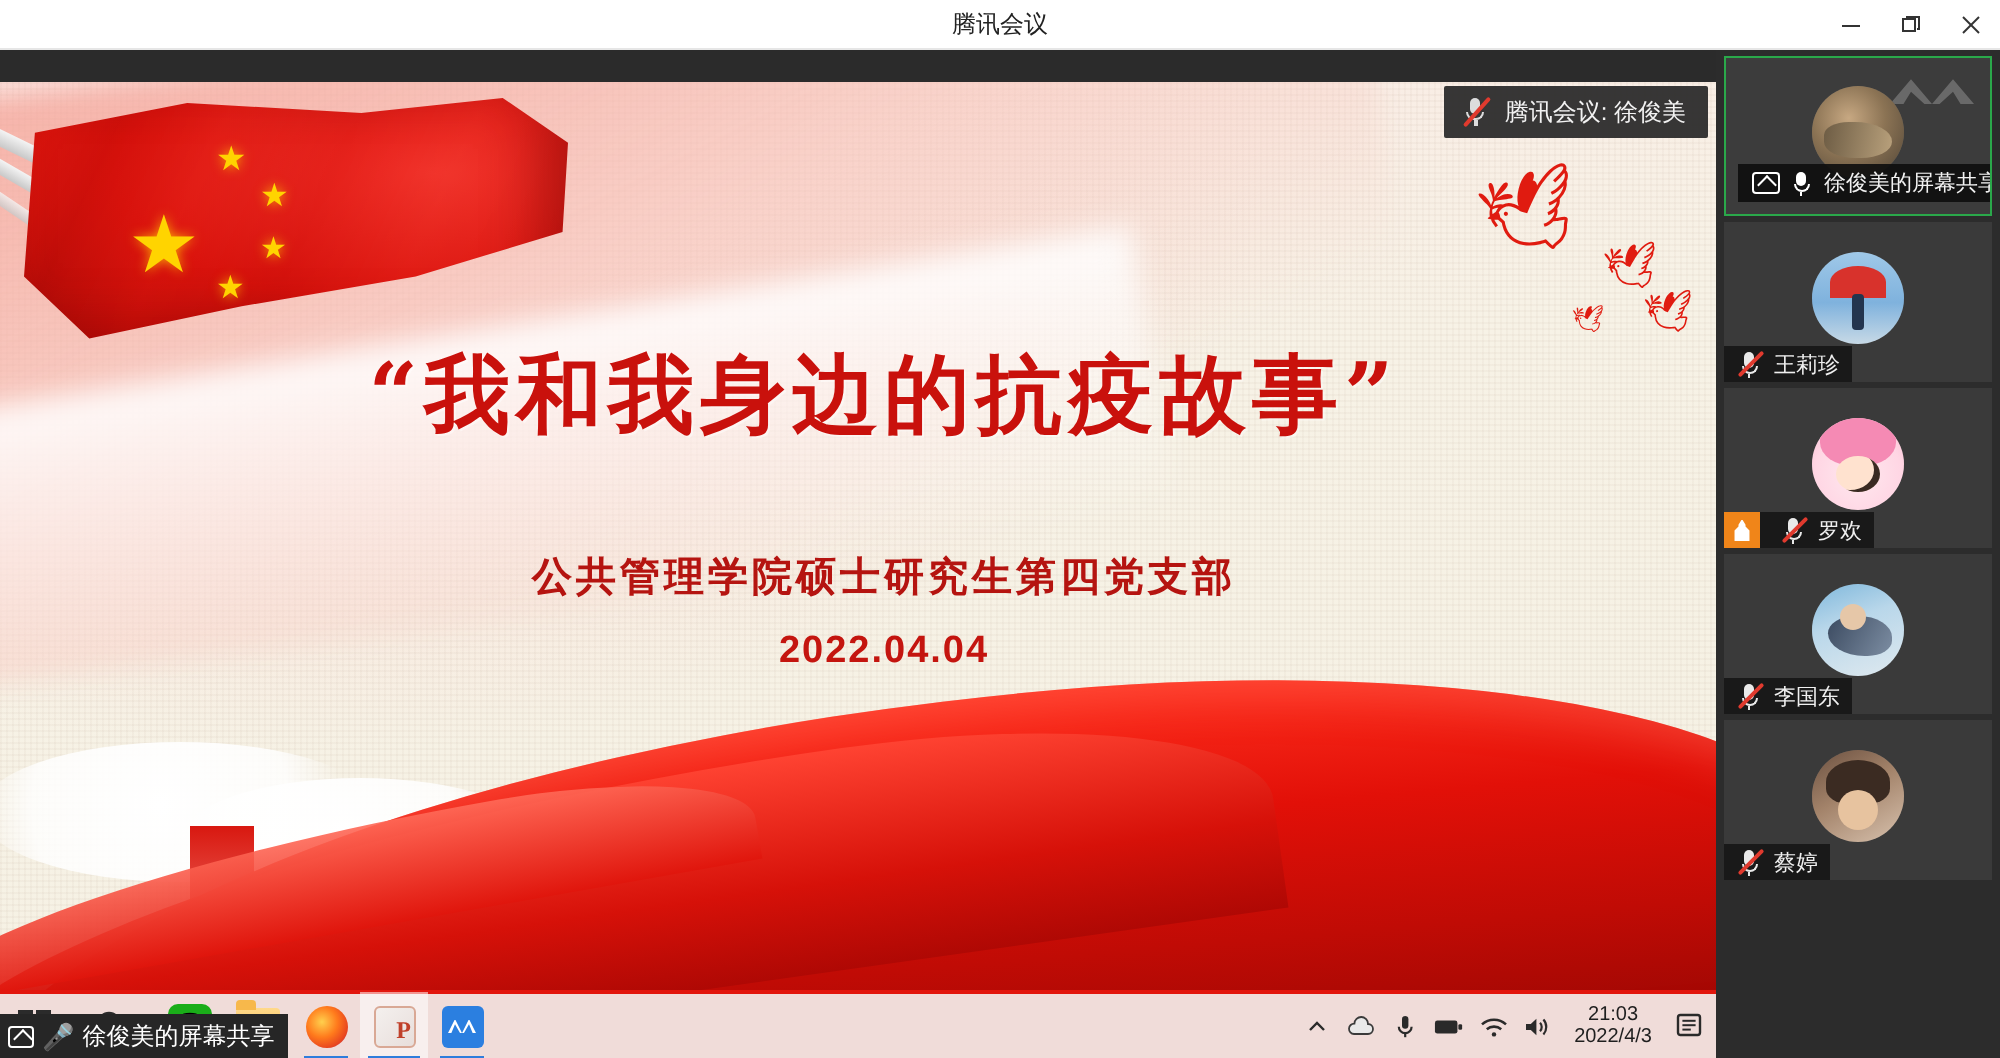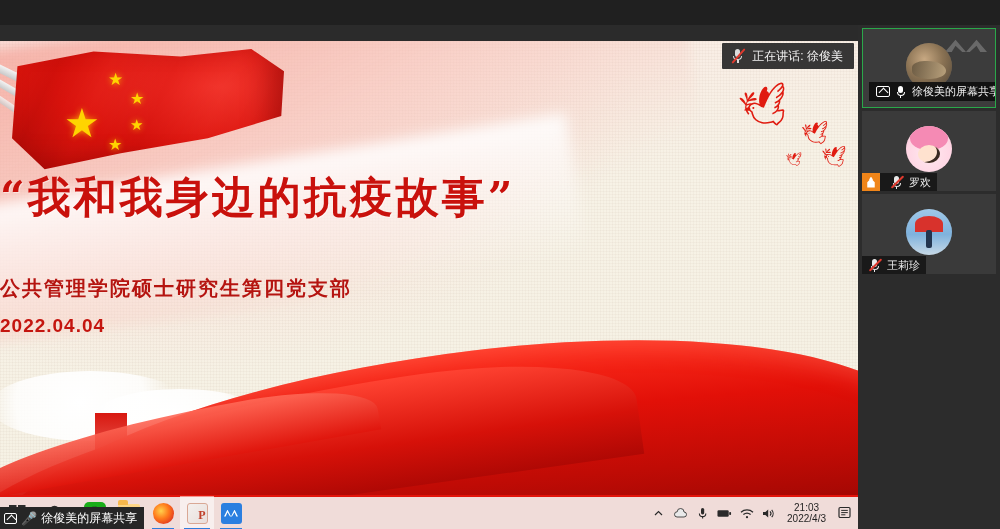--- a/index.html
+++ b/index.html
@@ -103,21 +103,21 @@
   .star.s4{ left:96px; top:88px; font-size:16px; }
 
   
   .dove{ position:absolute; color:#e01b10; line-height:1; }
   .dove.d1{ left:740px; top:46px; font-size:40px; transform:rotate(-14deg); }
   .dove.d2{ left:802px; top:82px; font-size:22px; transform:rotate(-8deg); }
   .dove.d3{ left:786px; top:112px; font-size:13px; transform:rotate(-4deg); }
   .dove.d4{ left:822px; top:106px; font-size:20px; transform:rotate(-6deg); }
 
   
-  .slide-text{ position:absolute; left:0; right:0; top:128px; text-align:left; }
+  .slide-text{ position:absolute; left:0; right:0; top:128px; text-align:center;padding-left:26px; }
   .slide-title-1{
     font-family:"DejaVu Serif", serif; font-weight:bold;
     font-size:43px; color:#c9110c; letter-spacing:3px;
     text-shadow:1px 1px 0 rgba(255,255,255,.45);
   }
   .slide-title-2{
     font-family:"DejaVu Serif", serif; font-weight:bold;
     font-size:43px; color:#c9110c; letter-spacing:3px; margin-top:10px;
     text-shadow:1px 1px 0 rgba(255,255,255,.45);
   }
@@ -434,20 +434,42 @@
   .banner-mic .b{ position:absolute; left:5px; top:1px; width:5px; height:8px; background:#dcdcdc; border-radius:2.5px;}
   .banner-mic .s{ position:absolute; left:3px; top:8px; width:9px; height:4px; border:1.4px solid #dcdcdc; border-top:none; border-radius:0 0 4px 4px;}
   .banner-mic .p{ position:absolute; left:7px; top:12px; width:1.4px; height:2.5px; background:#dcdcdc;}
   .banner-mic .slash{ position:absolute; left:-1px; top:7px; width:19px; height:2px; background:#e03a2e; transform:rotate(-48deg); border-radius:1px;}
 </style>
 </head>
 <body>
 
 <div class="app">
 
+  <div class="titlebar">
+    <div class="titlebar-title">腾讯会议</div>
+    <div class="winctl">
+      <div class="winbtn">
+        <svg width="11" height="11" viewBox="0 0 11 11">
+            <line x1="1" y1="6" x2="10" y2="6" stroke="#333" stroke-width="1"></line>
+          </svg>
+      </div>
+      <div class="winbtn">
+        <svg width="11" height="11" viewBox="0 0 11 11">
+          <rect x="1.5" y="2.5" width="6" height="6" fill="none" stroke="#333" stroke-width="1"></rect>
+          <path d="M3.5 2.5 V1.5 H9.5 V7.5 H8.5" fill="none" stroke="#333" stroke-width="1"></path>
+        </svg>
+      </div>
+      <div class="winbtn close">
+        <svg width="11" height="11" viewBox="0 0 11 11">
+          <line x1="1.5" y1="1.5" x2="9.5" y2="9.5" stroke="currentColor" stroke-width="1"></line>
+          <line x1="9.5" y1="1.5" x2="1.5" y2="9.5" stroke="currentColor" stroke-width="1"></line>
+        </svg>
+      </div>
+    </div>
+  </div>
 
   <div class="share-area">
     <div class="black-strip"></div>
 
     <div class="slide">
       <div class="sweep"></div>
       <div class="sweep2"></div>
 
       <div class="flag-wrap">
         <div class="flagpole"></div>
@@ -602,21 +624,21 @@
     </div>
   </div>
 
   <div class="speak-banner">
     <div class="banner-mic">
       <div class="b"></div>
         <div class="s"></div>
         <div class="p"></div>
         <div class="slash"></div>
     </div>
-    <span>正在讲话: 徐俊美</span>
+    <span>腾讯会议: 徐俊美</span>
   </div>
 
   <div class="panel">
 
     <div class="tile active">
       <div class="tile-bg">
         <div class="watermark">
             <span></span>
           </div>
         <div class="avatar">
@@ -626,20 +648,37 @@
       <div class="share-tag">
         <div class="sb-icons">
           <div class="sb-scr"></div>
           <div class="sb-mic">
               <div class="b"></div>
               <div class="s"></div>
               <div class="p"></div>
             </div>
         </div>
         <span>徐俊美的屏幕共享</span>
+      </div>
+    </div>
+
+    <div class="tile">
+      <div class="tile-bg">
+        <div class="avatar">
+            <div class="av-in av-2"></div>
+          </div>
+      </div>
+      <div class="namebar">
+        <div class="mic-muted">
+          <div class="body"></div>
+            <div class="stand"></div>
+            <div class="pole"></div>
+            <div class="slash"></div>
+        </div>
+        <span class="nb-name">王莉珍</span>
       </div>
     </div>
 
     <div class="tile">
       <div class="tile-bg">
         <div class="avatar">
             <div class="av-in av-1"></div>
           </div>
       </div>
       <div class="namebar">
@@ -652,31 +691,46 @@
             <div class="pole"></div>
             <div class="slash"></div>
         </div>
         <span class="nb-name">罗欢</span>
       </div>
     </div>
 
     <div class="tile">
       <div class="tile-bg">
         <div class="avatar">
-            <div class="av-in av-2"></div>
+            <div class="av-in av-3"></div>
           </div>
       </div>
       <div class="namebar">
         <div class="mic-muted">
           <div class="body"></div>
             <div class="stand"></div>
             <div class="pole"></div>
             <div class="slash"></div>
         </div>
-        <span class="nb-name">王莉珍</span>
-      </div>
-    </div>
-
-
-
+        <span class="nb-name">李国东</span>
+      </div>
+    </div>
+
+
+    <div class="tile">
+      <div class="tile-bg">
+        <div class="avatar">
+            <div class="av-in av-5"></div>
+          </div>
+      </div>
+      <div class="namebar">
+        <div class="mic-muted">
+          <div class="body"></div>
+            <div class="stand"></div>
+            <div class="pole"></div>
+            <div class="slash"></div>
+        </div>
+        <span class="nb-name">蔡婷</span>
+      </div>
+    </div>
   </div>
 
 </div>
 
 </body></html>

